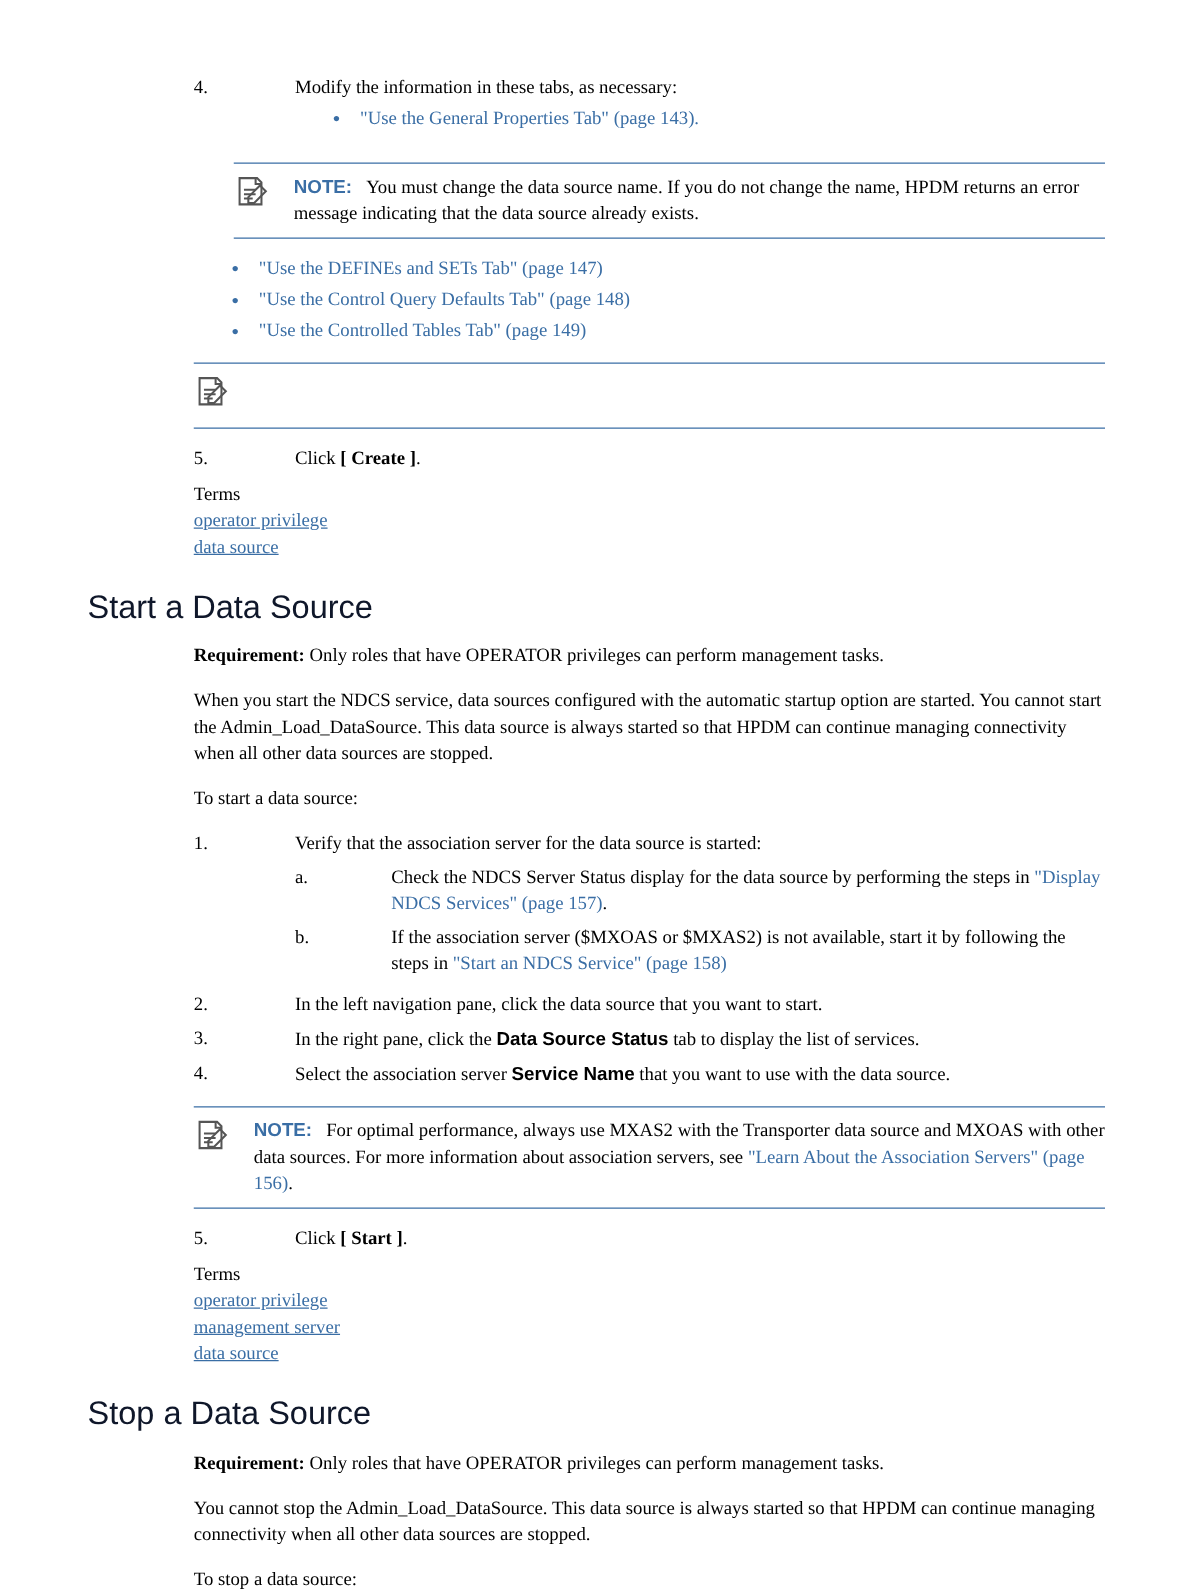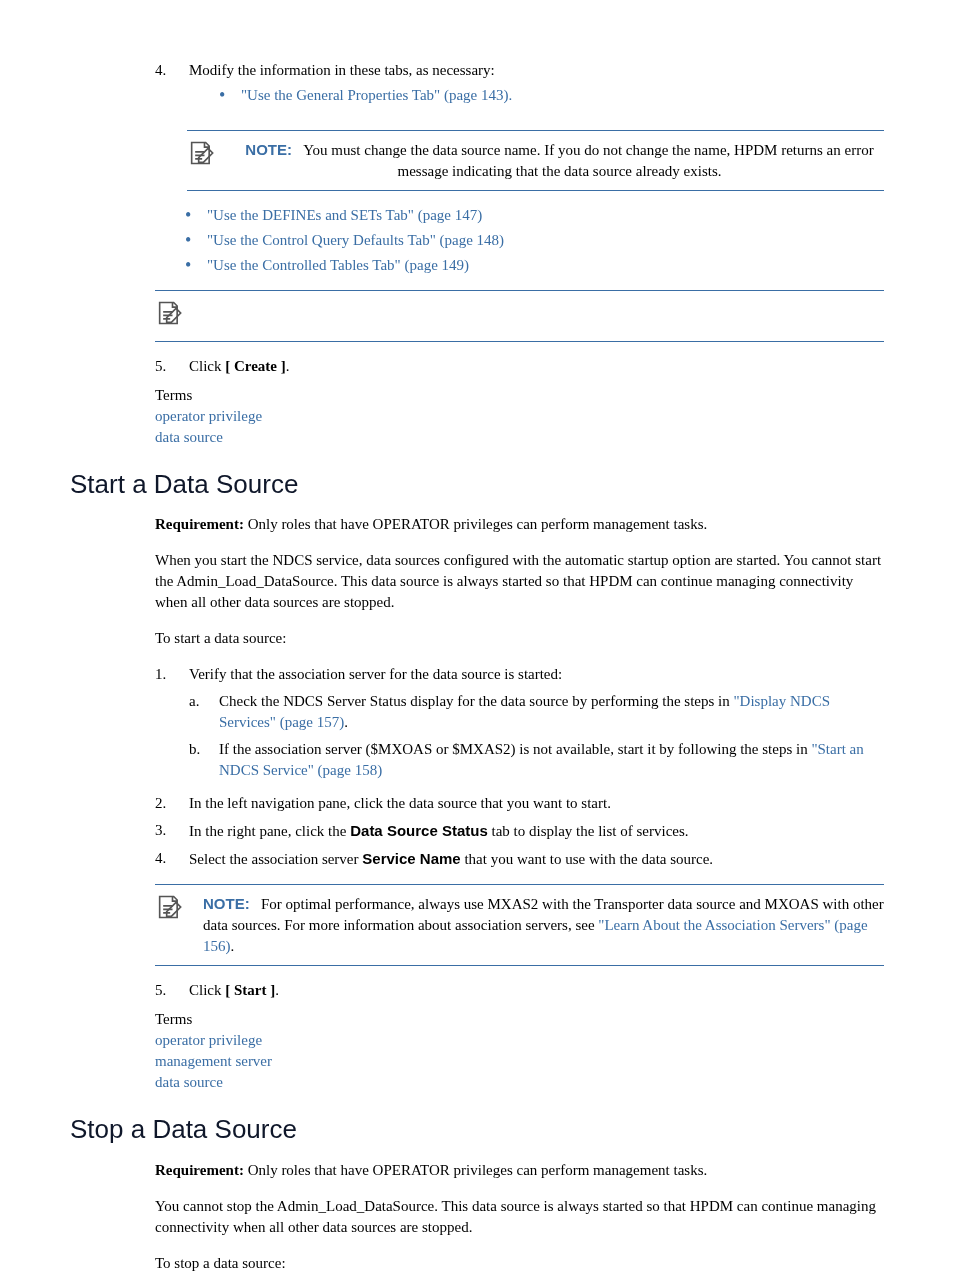--- a/index.html
+++ b/index.html
@@ -9,57 +9,57 @@
     color: #000;
     font-size: 15px;
     line-height: 1.4;
     background: #fff;
     width: 954px;
     box-sizing: border-box;
   }
   .content-block { margin-left: 85px; }
   .ol-item { display: flex; margin-bottom: 6px; }
   .ol-num { min-width: 34px; }
-  .ol-body { flex: 1; }
+  .ol-body { flex: 1; margin-left: 47px; }
   .nested-ol .ol-num { min-width: 30px; }
   .nested-ol { margin-top: 6px; }
   .bullet-list { list-style: none; padding: 0; margin: 4px 0 10px 30px; }
   .bullet-list li { position: relative; padding-left: 22px; margin-bottom: 4px; }
   .bullet-list li::before { content: "•"; position: absolute; left: 0; color: #3a6ea5; font-size: 18px; line-height: 1; top: 1px; }
   a.link { color: #3a6ea5; text-decoration: none; }
   .note-box {
     border-top: 1px solid #3a6ea5;
     border-bottom: 1px solid #3a6ea5;
     padding: 8px 0;
     margin: 14px 0 14px 0;
     display: flex;
     align-items: flex-start;
   }
-  .note-box.indented { margin-left: 32px; text-align: center; }
+  .note-box.indented { margin-left: 32px; }
   .note-icon {
     width: 48px;
     flex-shrink: 0;
     text-align: left;
     padding-left: 0px;
   }
   .note-text { flex: 1; }
   .note-label {
     font-family: Arial, sans-serif;
     font-weight: bold;
     color: #3a6ea5;
   }
   h1.section {
     font-family: Arial, sans-serif;
     font-weight: normal;
     color: #0f172a;
     font-size: 26px;
     margin: 18px 0 12px 0;
   }
   .terms-heading { font-weight: normal; margin-top: 8px; }
-  .terms-links a { display: block; }
+  .terms-links a { display: block; text-decoration: underline; }
   .bold-sans { font-family: Arial, sans-serif; font-weight: bold; text-align: center; }
 </style>
 </head>
 <body>
 
 <div class="content-block">
   <div class="ol-item">
     <div class="ol-num">4.</div>
     <div class="ol-body">
       <span>Modify the information in these tabs, as necessary:</span>

